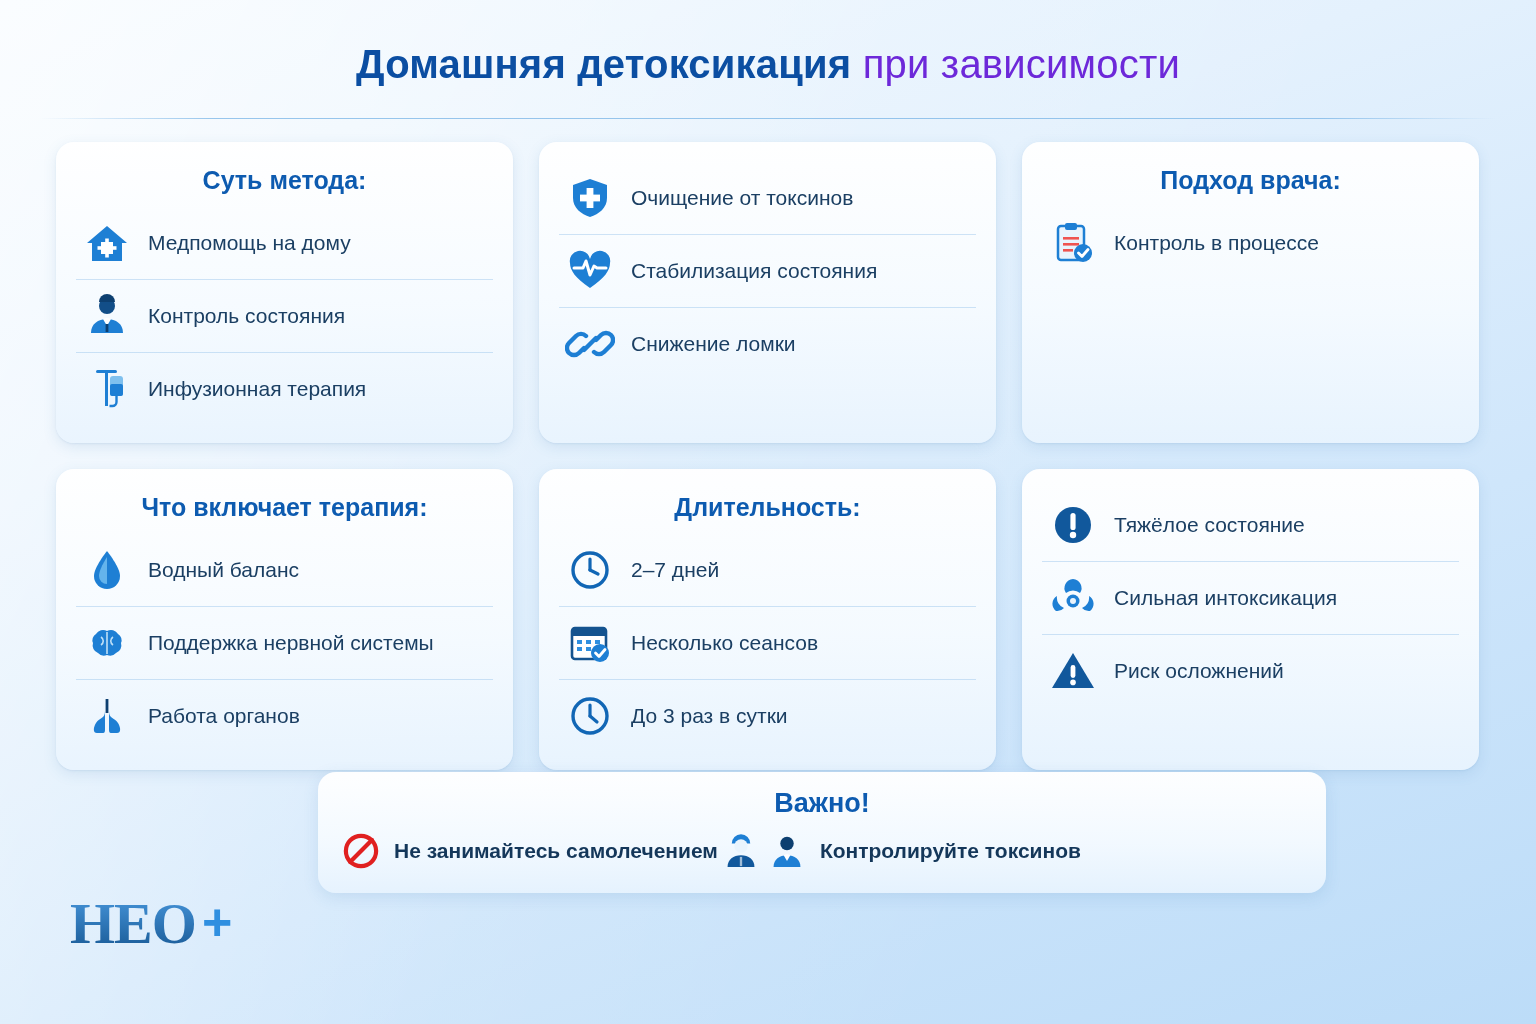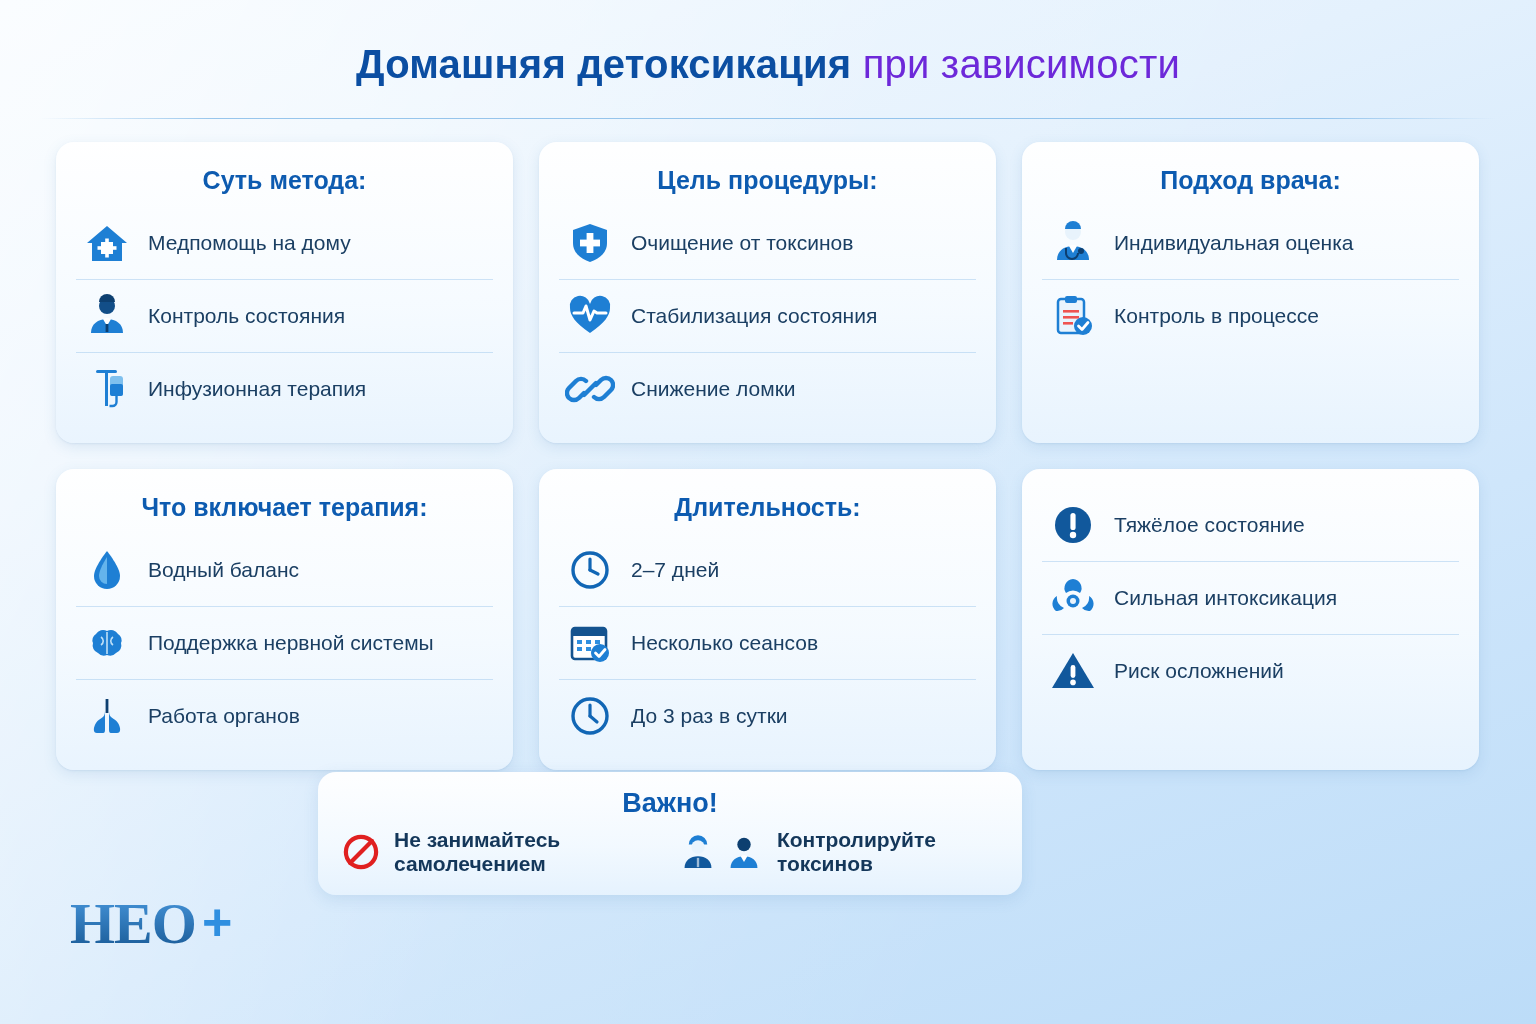--- a/index.html
+++ b/index.html
@@ -109,21 +109,21 @@
     align-items: center;
     justify-content: center;
   }
   .ico svg { display: block; }
 
   
   .important {
     position: absolute;
     left: 318px;
     top: 772px;
-    width: 704px;
+    width: 1008px;
     box-sizing: border-box;
     border-radius: 18px;
     background: linear-gradient(180deg, rgba(255,255,255,0.97) 0%, rgba(244,250,255,0.95) 60%, rgba(231,243,254,0.93) 100%);
     box-shadow: 0 4px 16px rgba(60,120,180,0.14);
     padding: 12px 20px 16px 20px;
   }
   .important .card-title { font-size: 27px; margin-bottom: 6px; }
   .important-rows {
     display: flex;
     flex-direction: row;
@@ -218,21 +218,20 @@
               <rect x="28" y="20" width="13" height="12" rx="2" fill="#1e7fd4"></rect>
               <path d="M34.5 32 v6 a4 4 0 0 1-4 4 h-3" stroke="#1e7fd4" stroke-width="2.4" fill="none"></path>
             </svg>
           </span>
           <span class="row-text">Инфузионная терапия</span>
         </div>
       </div>
     </div>
 
     <div class="card">
-      <div class="card-title">Цель процедуры:</div>
       <div class="rows">
         <div class="row">
           <span class="ico">
             <svg width="50" height="50" viewBox="0 0 50 50">
               <path d="M25 6 L42 12 v13 c0 10-8 16-17 19 C16 41 8 35 8 25 V12 Z" fill="#1e7fd4"></path>
               <rect x="21.6" y="15" width="6.8" height="20" fill="#ffffff"></rect>
               <rect x="15" y="21.6" width="20" height="6.8" fill="#ffffff"></rect>
             </svg>
           </span>
           <span class="row-text">Очищение от токсинов</span>
@@ -257,33 +256,20 @@
             </svg>
           </span>
           <span class="row-text">Снижение ломки</span>
         </div>
       </div>
     </div>
 
     <div class="card">
       <div class="card-title">Подход врача:</div>
       <div class="rows">
-        <div class="row">
-          <span class="ico">
-            <svg width="50" height="50" viewBox="0 0 50 50">
-              <circle cx="25" cy="14" r="8" fill="#e8f3fc"></circle>
-              <path d="M17 11 a8 8 0 0 1 16 0 z" fill="#1e7fd4"></path>
-              <path d="M9 42 c0-9 7-14 16-14 s16 5 16 14 z" fill="#1e7fd4"></path>
-              <path d="M21 28 l4 7 l4-7 l-3-1 h-2 z" fill="#ffffff"></path>
-              <path d="M18 30 v5 a6 6 0 0 0 12 0" stroke="#0d3f70" stroke-width="2" fill="none"></path>
-              <circle cx="33" cy="33" r="3" fill="#0d3f70"></circle>
-            </svg>
-          </span>
-          <span class="row-text">Индивидуальная оценка</span>
-        </div>
         <div class="row">
           <span class="ico">
             <svg width="50" height="50" viewBox="0 0 50 50">
               <rect x="10" y="8" width="26" height="34" rx="3" fill="#e9f4fd" stroke="#1e7fd4" stroke-width="2.5"></rect>
               <rect x="17" y="5" width="12" height="7" rx="2" fill="#1e7fd4"></rect>
               <rect x="15" y="19" width="16" height="2.6" fill="#ef5350"></rect>
               <rect x="15" y="25" width="16" height="2.6" fill="#ef5350"></rect>
               <rect x="15" y="31" width="10" height="2.6" fill="#ef5350"></rect>
               <circle cx="35" cy="35" r="9" fill="#1e7fd4"></circle>
               <polyline points="30.5,35 34,38.5 40,31.5" fill="none" stroke="#ffffff" stroke-width="2.8" stroke-linecap="round" stroke-linejoin="round"></polyline>

